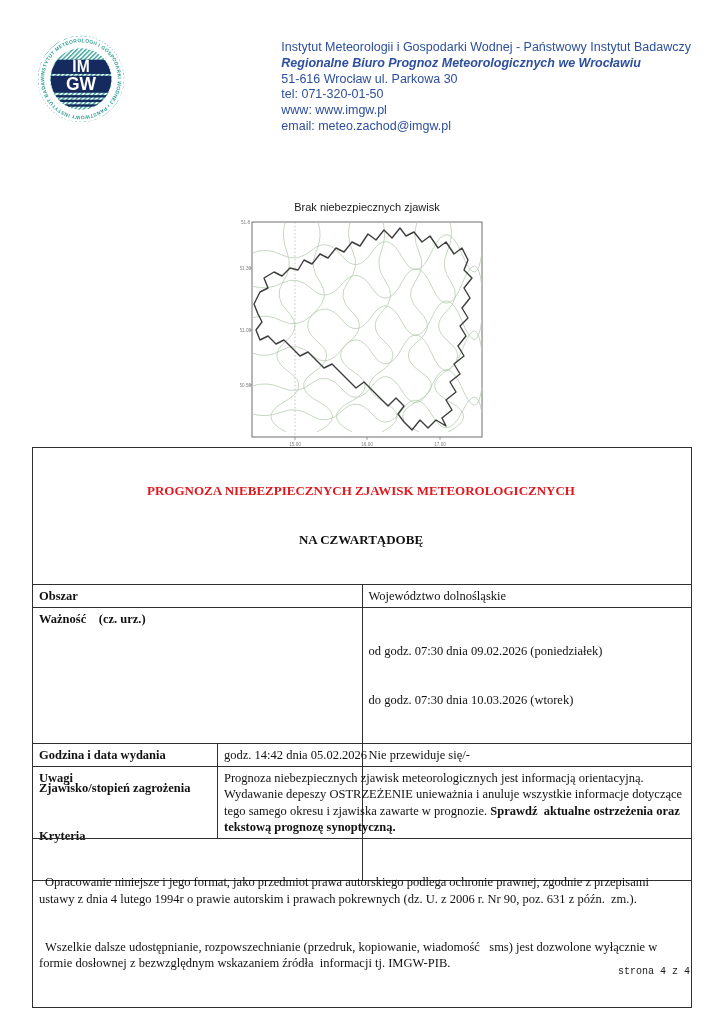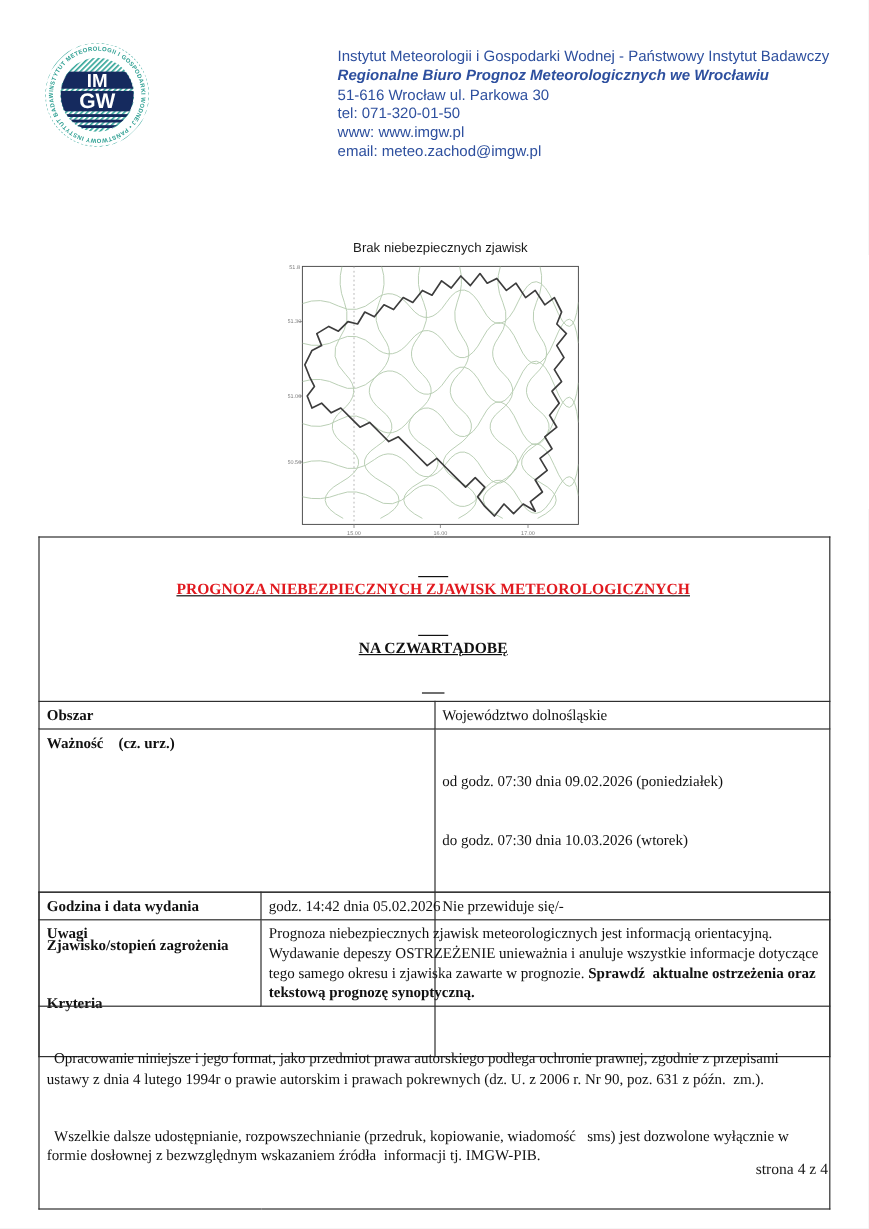--- a/index.html
+++ b/index.html
@@ -28,29 +28,29 @@
     font-size:12.5px; table-layout:fixed;
   }
   .doc-table td{
     border:1px solid #2f2f2f; vertical-align:top;
     padding:3px 8px 3px 6px; line-height:16.2px; white-space:pre-wrap;
   }
   .t1{top:447px;}
   .t2{top:743px;}
   .col-label{width:175px; font-weight:bold;}
   .t2 .col-label{width:170px;}
-  .title-cell{text-align:center; font-weight:bold; padding:4px 6px;text-decoration:underline;}
+  .title-cell{text-align:center; font-weight:bold; padding:4px 6px;}
   .title-red{font-size:13px;}
   .title-black{font-size:13px; color:#111;}
   .bold-val{font-weight:normal;margin-top:41px;}
   .copyright-cell p{margin:0; text-indent:6px;}
   
   .page-num{
     position:absolute; right:34px; top:966px;
-    font-family:Liberation Serif, serif; font-size:13px; color:#1a1a1a;
+    font-family:Liberation Mono, monospace; font-size:10px; color:#1a1a1a;
   }
 </style>
 </head>
 <body>
 
 <div class="page">
 
   <svg class="logo" viewBox="0 0 100 100">
     <defs>
       <pattern id="diag" width="3.4" height="3.4" patternTransform="rotate(45)" patternUnits="userSpaceOnUse">

